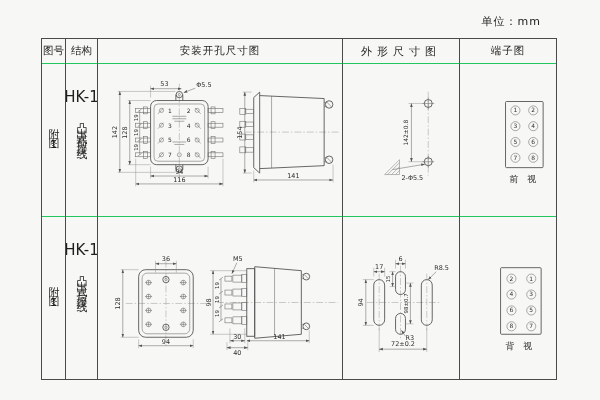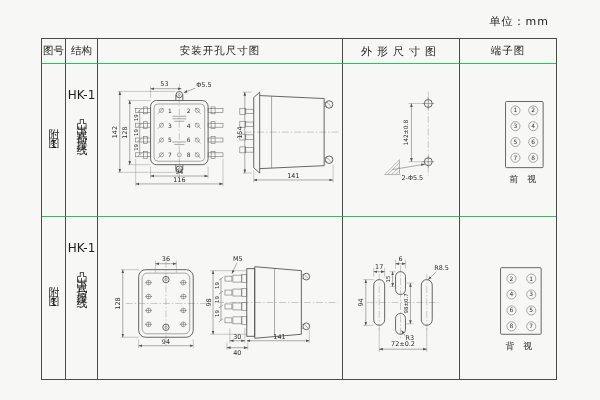--- a/index.html
+++ b/index.html
@@ -3,21 +3,21 @@
 <meta charset="utf-8">
 <style>
   html,body{margin:0;padding:0;}
   body{
     width:600px;height:400px;position:relative;overflow:hidden;
     background:#f7f7f5;
     font-family:"DejaVu Sans","Liberation Sans",sans-serif;
     color:#2e2e2e;
   }
   .unit{
-    position:absolute;top:14px;right:51px;
+    position:absolute;top:14px;right:59px;
     font-size:11px;letter-spacing:1px;color:#222;
   }
   .spec-table{
     position:absolute;left:41px;top:38px;width:516px;height:342px;
     border:1px solid #4a4a4a;box-sizing:border-box;
     display:grid;
     grid-template-columns:24px 32px 245px 117px 96px;
     grid-template-rows:25px 153px 162px;
   }
   .cell{
@@ -33,21 +33,21 @@
   .hout{letter-spacing:5px;font-size:11px;}
   .hmid{letter-spacing:1px;}
   .figcell,.structcell{display:flex;flex-direction:column;align-items:center;}
   .figcell{justify-content:center;}
   .structcell{padding-top:24px;}
   .vert{
     writing-mode:vertical-rl;text-orientation:upright;
     font-size:11px;color:#1f1f1f;letter-spacing:5px;line-height:1;
   }
   .figtext{letter-spacing:9px;}
-  .model{font-size:12px;color:#1f1f1f;margin-bottom:8px;white-space:nowrap;}
+  .model{font-size:15px;color:#1f1f1f;margin-bottom:8px;white-space:nowrap;}
   .draw svg{position:absolute;left:0;top:0;width:100%;height:100%;}
   
   .ol{fill:none;stroke:#555;stroke-width:0.9;}
   .thin{stroke:#666;stroke-width:0.55;fill:none;}
   .cl{stroke:#999;stroke-width:0.5;stroke-dasharray:7 2 1.5 2;fill:none;}
   .dim{stroke:#6a6a6a;stroke-width:0.55;fill:none;}
   .ext{stroke:#8a8a8a;stroke-width:0.45;fill:none;}
   .hat{stroke:#777;stroke-width:0.5;fill:none;}
   .t{font-size:6.5px;fill:#2e2e2e;text-anchor:middle;}
   .ts{text-anchor:start;}

